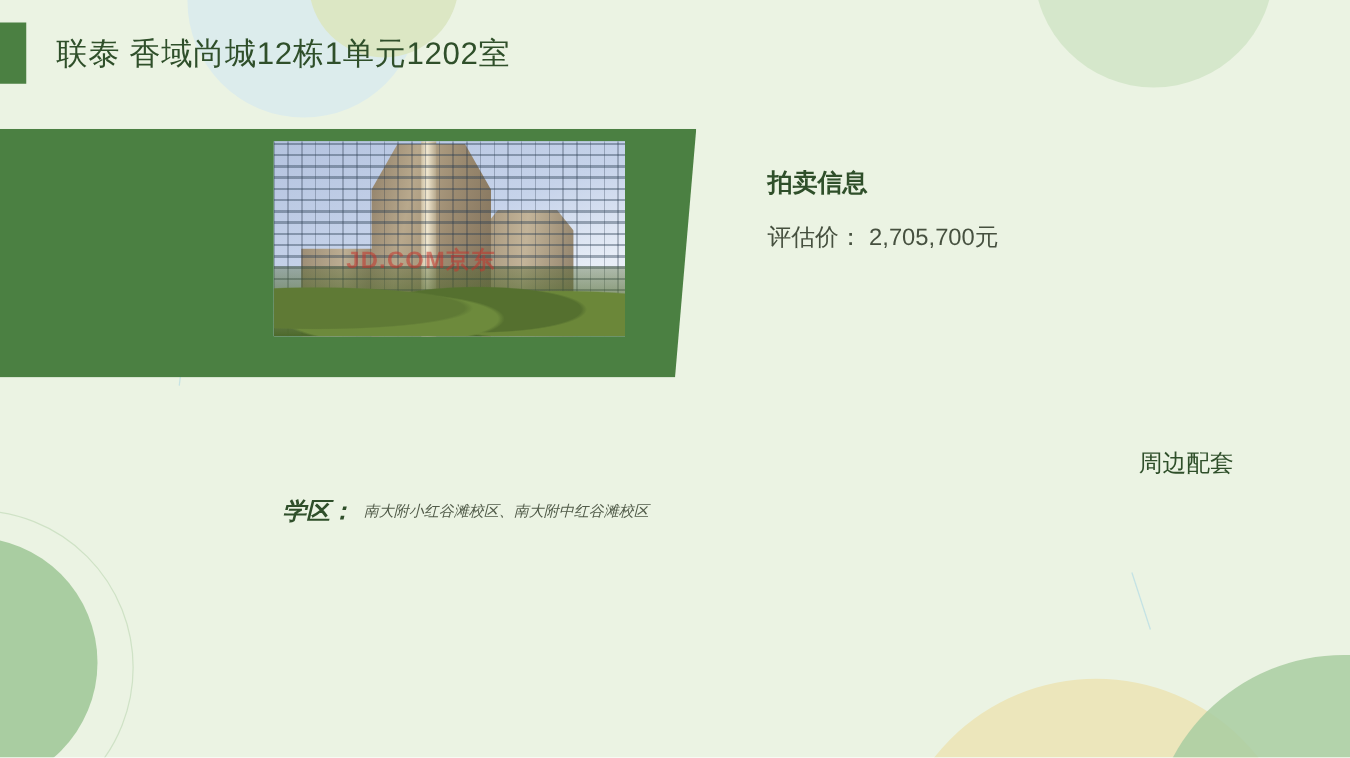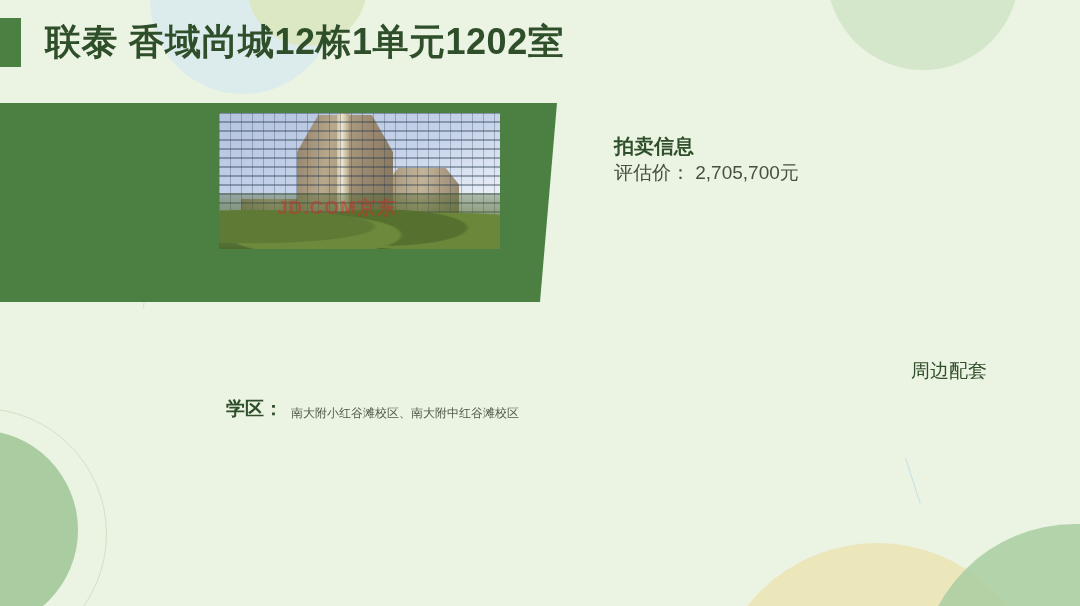--- a/index.html
+++ b/index.html
@@ -108,43 +108,43 @@
     display: flex;
     align-items: center;
   }
   .title-accent {
     width: 21px;
     height: 49px;
     background: #4b8042;
   }
   .title-text {
     margin-left: 24px;
-    font-size: 36px;
-    font-weight: bold;
+    font-size: 25px;
+    font-weight: normal;
     color: #2f4f2a;
     letter-spacing: 0.5px;
     white-space: nowrap;
   }
 
   
   .banner {
     position: absolute;
     left: 0;
     top: 103px;
     width: 560px;
     height: 199px;
     background: #4b8042;
     clip-path: polygon(0 0, 557px 0, 540px 199px, 0 199px);
   }
   .photo {
     position: absolute;
     left: 219px;
     top: 113px;
     width: 281px;
-    height: 136px;
+    height: 156px;
     overflow: hidden;
     background: #b9c6e0;
   }
   .photo-sky {
     position: absolute;
     inset: 0;
     background: linear-gradient(160deg, #b4c3df 0%, #c6d3ea 45%, #e8eef7 75%, #f2f5fa 100%);
   }
   .photo-tower {
     position: absolute;
@@ -216,20 +216,21 @@
   .auction {
     position: absolute;
     left: 614px;
     top: 133px;
     width: 430px;
   }
   .auction-heading {
     font-size: 20px;
     font-weight: bold;
     color: #2f4f2a;
+    margin-bottom: 17px;
   }
   .auction-row {
     font-size: 19px;
     color: #46503f;
     margin-bottom: 17px;
     white-space: nowrap;
   }
 
   
   .amenities-heading {
@@ -242,23 +243,24 @@
     white-space: nowrap;
   }
   .amenities {
     position: absolute;
     left: 226px;
     top: 396px;
     width: 800px;
   }
   .amenity-row {
     display: flex;
-    align-items: flex-end;
+    align-items: center;
     margin-bottom: 17px;
     white-space: nowrap;
+    font-style: italic;
   }
   .amenity-label {
     font-size: 19px;
     font-weight: bold;
     color: #2f4f2a;
     flex: 0 0 auto;
   }
   .amenity-value {
     font-size: 12px;
     color: #515b49;

